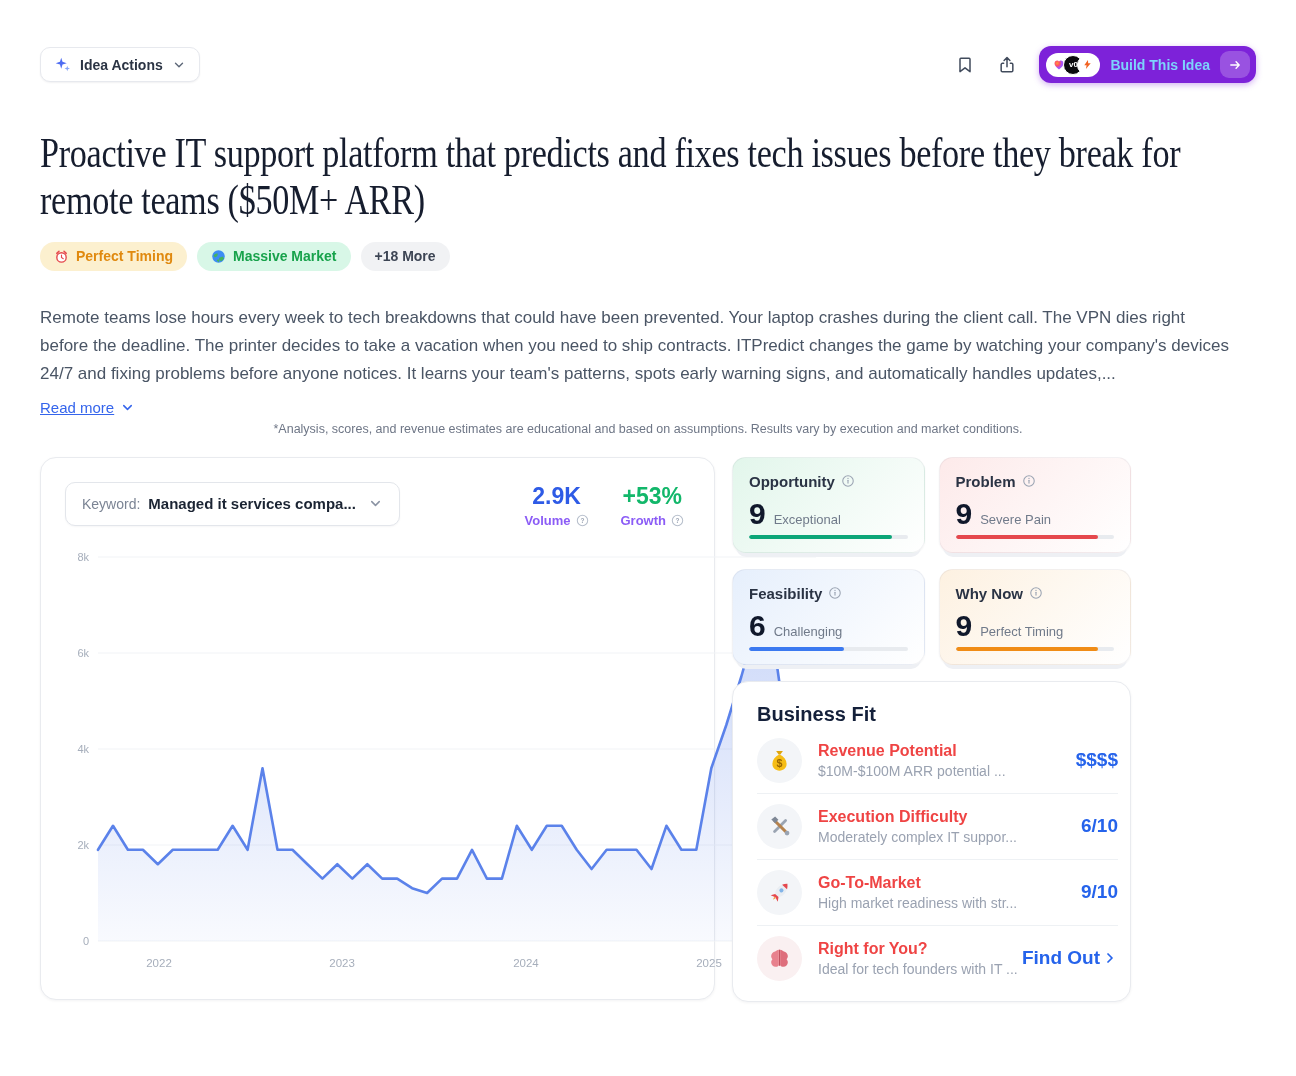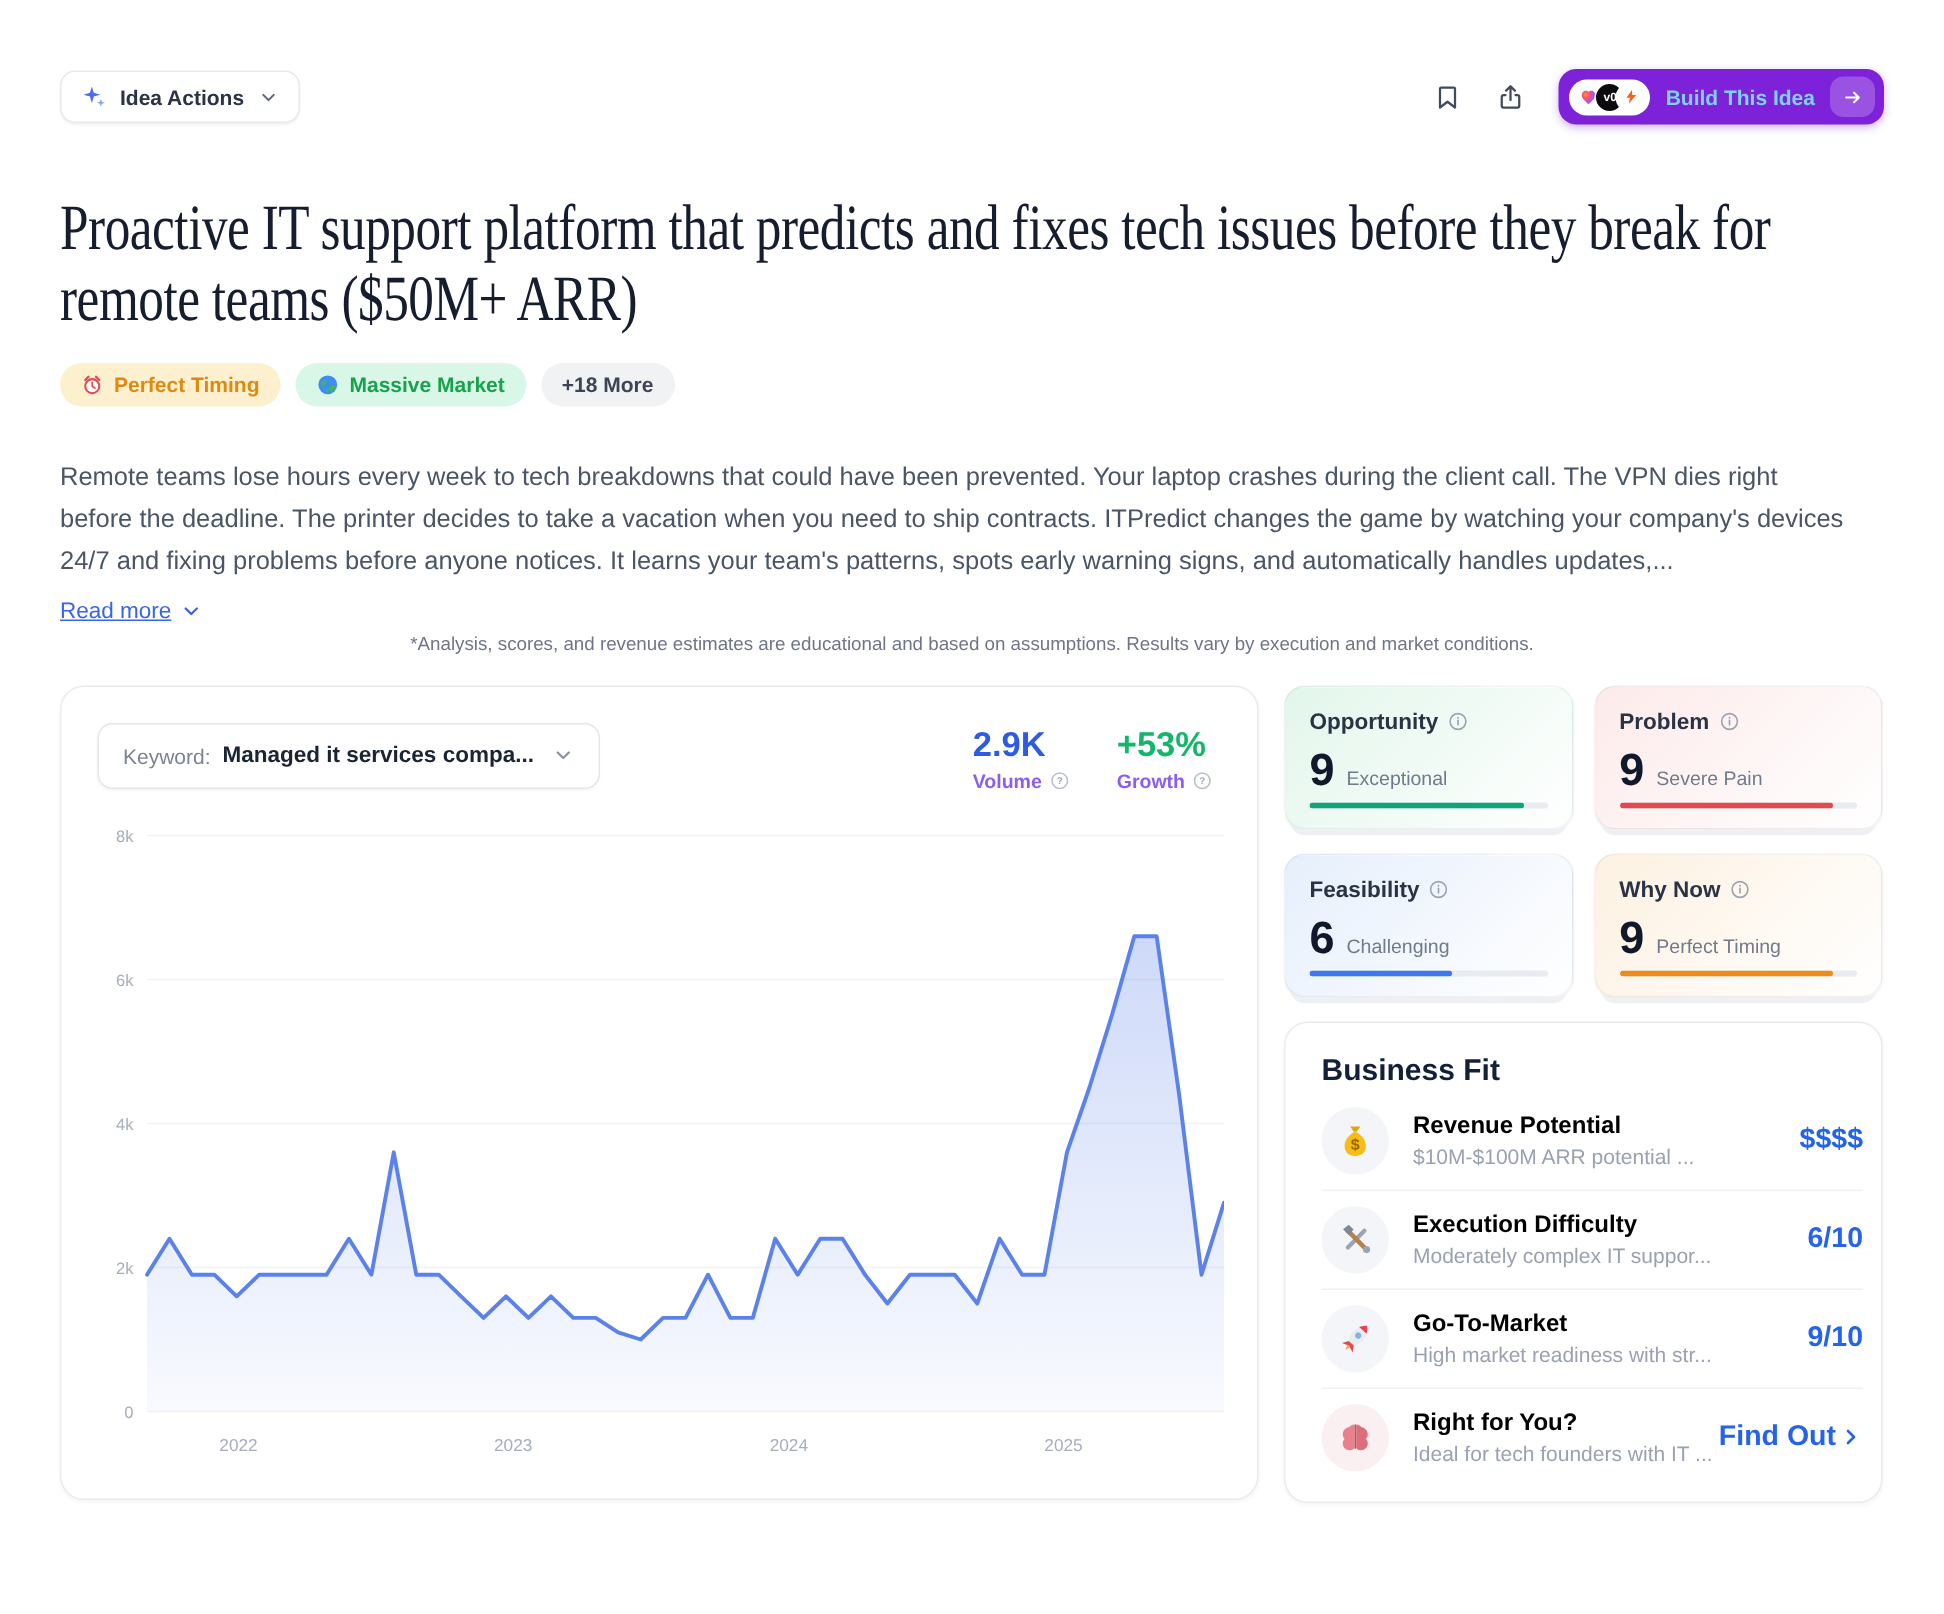--- a/index.html
+++ b/index.html
@@ -37,30 +37,30 @@
     gap: 7px; font-size: 14px; font-weight: 600; cursor: default; }
   .description { margin-top: 33px; font-size: 17px; line-height: 28px; color: #4a5565; max-width: 1192px; }
   .read-more { margin-top: 11px; display: inline-flex; align-items: center; gap: 6px;
     color: #3565ec; font-size: 15px; font-weight: 500; background: none; border: none; cursor: pointer; text-decoration: underline; }
   .disclaimer { margin-top: 5px; font-size: 12.5px; color: #6e7686; text-align: center; }
 
   
   .main { margin-top: 21px; display: flex; gap: 17px; align-items: flex-start; }
 
   
-  .chart-card { width: 799px; height: 543px; background: #fff; border: 1px solid #e9ebef;
+  .chart-card { width: 675px; height: 543px; background: #fff; border: 1px solid #e9ebef;
     border-radius: 16px; box-shadow: 0 1px 3px rgba(16,24,40,.05); padding: 24px; }
   .chart-head { display: flex; justify-content: space-between; align-items: flex-start; }
   .keyword-select { height: 44px; display: inline-flex; align-items: center; gap: 8px; padding: 0 16px;
     background: #fff; border: 1px solid #e3e6eb; border-radius: 10px; cursor: pointer;
     box-shadow: 0 1px 2px rgba(16,24,40,.04); }
   .kw-label { font-size: 14px; color: #7b8494; }
   .kw-value { font-size: 15px; font-weight: 600; color: #1b2433; }
   .stats { display: flex; gap: 32px; margin-top: 2px; margin-right: 6px; }
-  .stat { text-align: left; }
+  .stat { text-align: center; }
   .stat-value { font-size: 23px; font-weight: 700; line-height: 1.1; }
   .stat-label { margin-top: 4px; font-size: 13px; color: #8b5cf6; display: flex; align-items: center;
     justify-content: center; gap: 5px; font-weight: bold; }
   #trend-svg { display: block; margin-top: 12px; }
 
   
   .right-col { width: 399px; height: 543px; display: flex; flex-direction: column; gap: 16px; }
   .scores-grid { display: grid; grid-template-columns: 1fr 1fr; gap: 16px 14px; }
   .score-card { position: relative; height: 96px; border-radius: 14px; padding: 15px 16px;
     border: 1px solid rgba(13,26,58,.05);
@@ -76,21 +76,21 @@
   
   .bf-card { flex: 1; background: #fff; border: 1px solid #e9ebef; border-radius: 16px;
     box-shadow: 0 1px 3px rgba(16,24,40,.05); padding: 17px 12px 10px 24px; }
   .bf-title { font-size: 20px; font-weight: 700; color: #14203a; margin: 4px 0 2px; }
   .bf-row { display: flex; align-items: center; gap: 16px; padding: 10px 0; border-bottom: 1px solid #eef1f4; }
   .bf-row:last-child { border-bottom: none; }
   .bf-icon { width: 45px; height: 45px; border-radius: 999px; background: #f3f5f8; flex: 0 0 45px;
     display: flex; align-items: center; justify-content: center; }
   .bf-icon.pink { background: #faf0f1; }
   .bf-texts { flex: 1; min-width: 0; }
-  .bf-row-title { font-size: 16px; font-weight: 600; color: #000000; }
+  .bf-row-title { font-size: 16px; font-weight: 600; color: #ef4444; }
   .bf-row-sub { margin-top: 3px; font-size: 14px; color: #9aa2b1; white-space: nowrap; }
   .bf-value { font-size: 19px; font-weight: 700; color: #2563eb; white-space: nowrap; }
   .find-out { display: inline-flex; align-items: center; gap: 2px; background: none; border: none;
     color: #2563eb; font-size: 19px; font-weight: 700; cursor: pointer; }
 </style>
 </head>
 <body>
 
 <div class="page">
 

